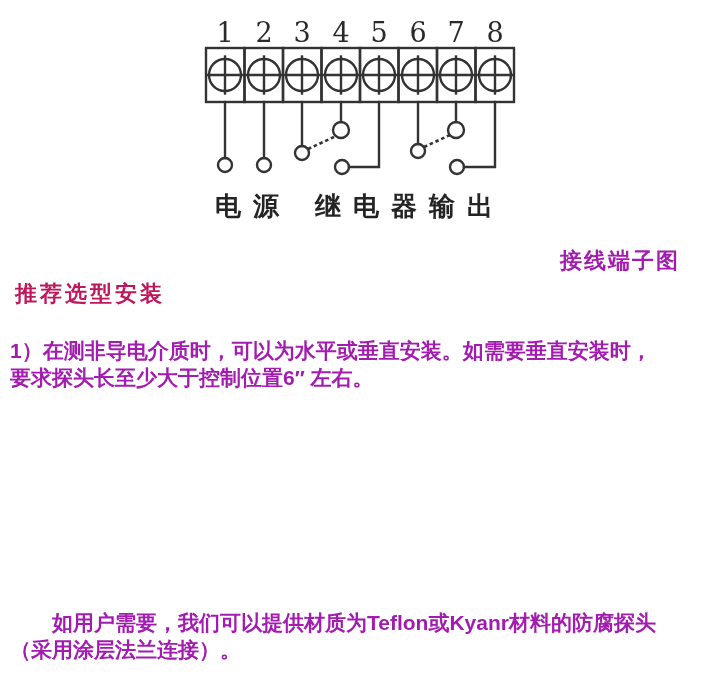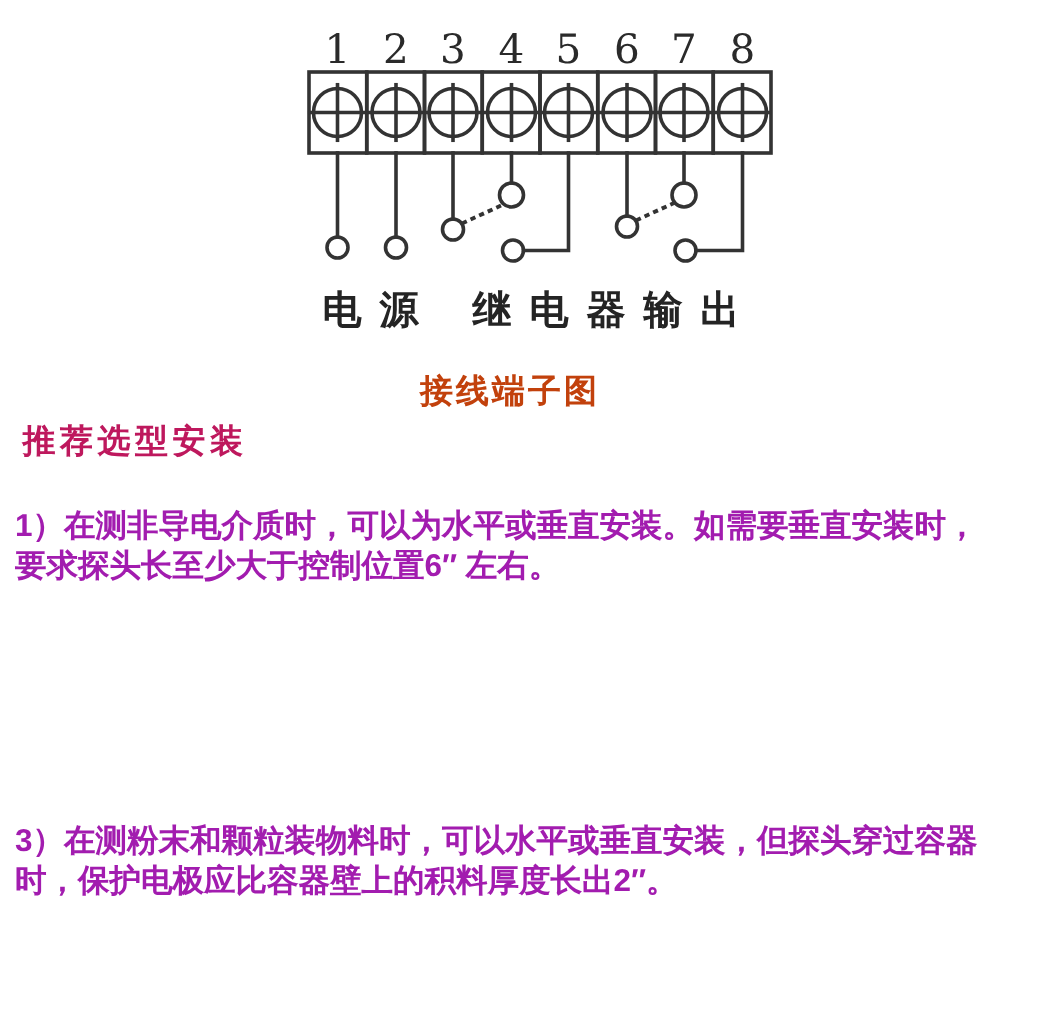--- a/index.html
+++ b/index.html
@@ -11,22 +11,22 @@
   .page{position:relative;width:704px;height:673px;background:#fff;}
 
   
   .diagram{position:absolute;left:0;top:0;width:704px;height:235px;}
   .tl{stroke:#333333;stroke-width:2.4;fill:none;stroke-linecap:square;}
   .lever{stroke:#333333;stroke-width:2.6;fill:none;stroke-dasharray:3.5 2.8;stroke-linecap:butt;}
   .tnum{font-family:"DejaVu Serif","Liberation Serif",serif;font-size:27px;fill:#2a2a2a;text-anchor:middle;}
   .dlabel{font-family:"Liberation Sans","DejaVu Sans",sans-serif;font-weight:bold;font-size:26px;fill:#242424;letter-spacing:12px;}
 
   .caption{
-    position:absolute;left:0;top:246px;width:680px;text-align:center;
-    font-size:22px;font-weight:bold;color:#c2410c;letter-spacing:2px;
+    position:absolute;left:0;top:246px;width:680px;text-align:right;
+    font-size:22px;font-weight:bold;color:#a21caf;letter-spacing:2px;
   }
   .heading{
     position:absolute;left:15px;top:279px;
     font-size:22px;font-weight:bold;color:#be185d;letter-spacing:3px;
   }
   .para{
     position:absolute;left:10px;width:684px;
     font-size:21px;font-weight:bold;color:#a21caf;
     line-height:27px;white-space:pre-line;margin:0;
   }
@@ -134,16 +134,16 @@
     <text class="dlabel" x="215" y="215">电源</text>
     <text class="dlabel" x="315" y="215">继电器输出</text>
   </svg>
 
   <div class="caption">接线端子图</div>
 
   <div class="heading">推荐选型安装</div>
 
   <p class="para p1">1）在测非导电介质时，可以为水平或垂直安装。如需要垂直安装时，
 要求探头长至少大于控制位置6″ 左右。</p>
-  <p class="para p3">3）在测粉末和颗粒装物料时，可以水平或垂直安装，但探头穿过容器
-时，保护电极应比容器壁上的积料厚度长出2″。</p>
+  <p class="para p4">　　如用户需要，我们可以提供材质为Teflon或Kyanr材料的防腐探头
+（采用涂层法兰连接）。</p>
 
 </div>
 
 </body></html>

